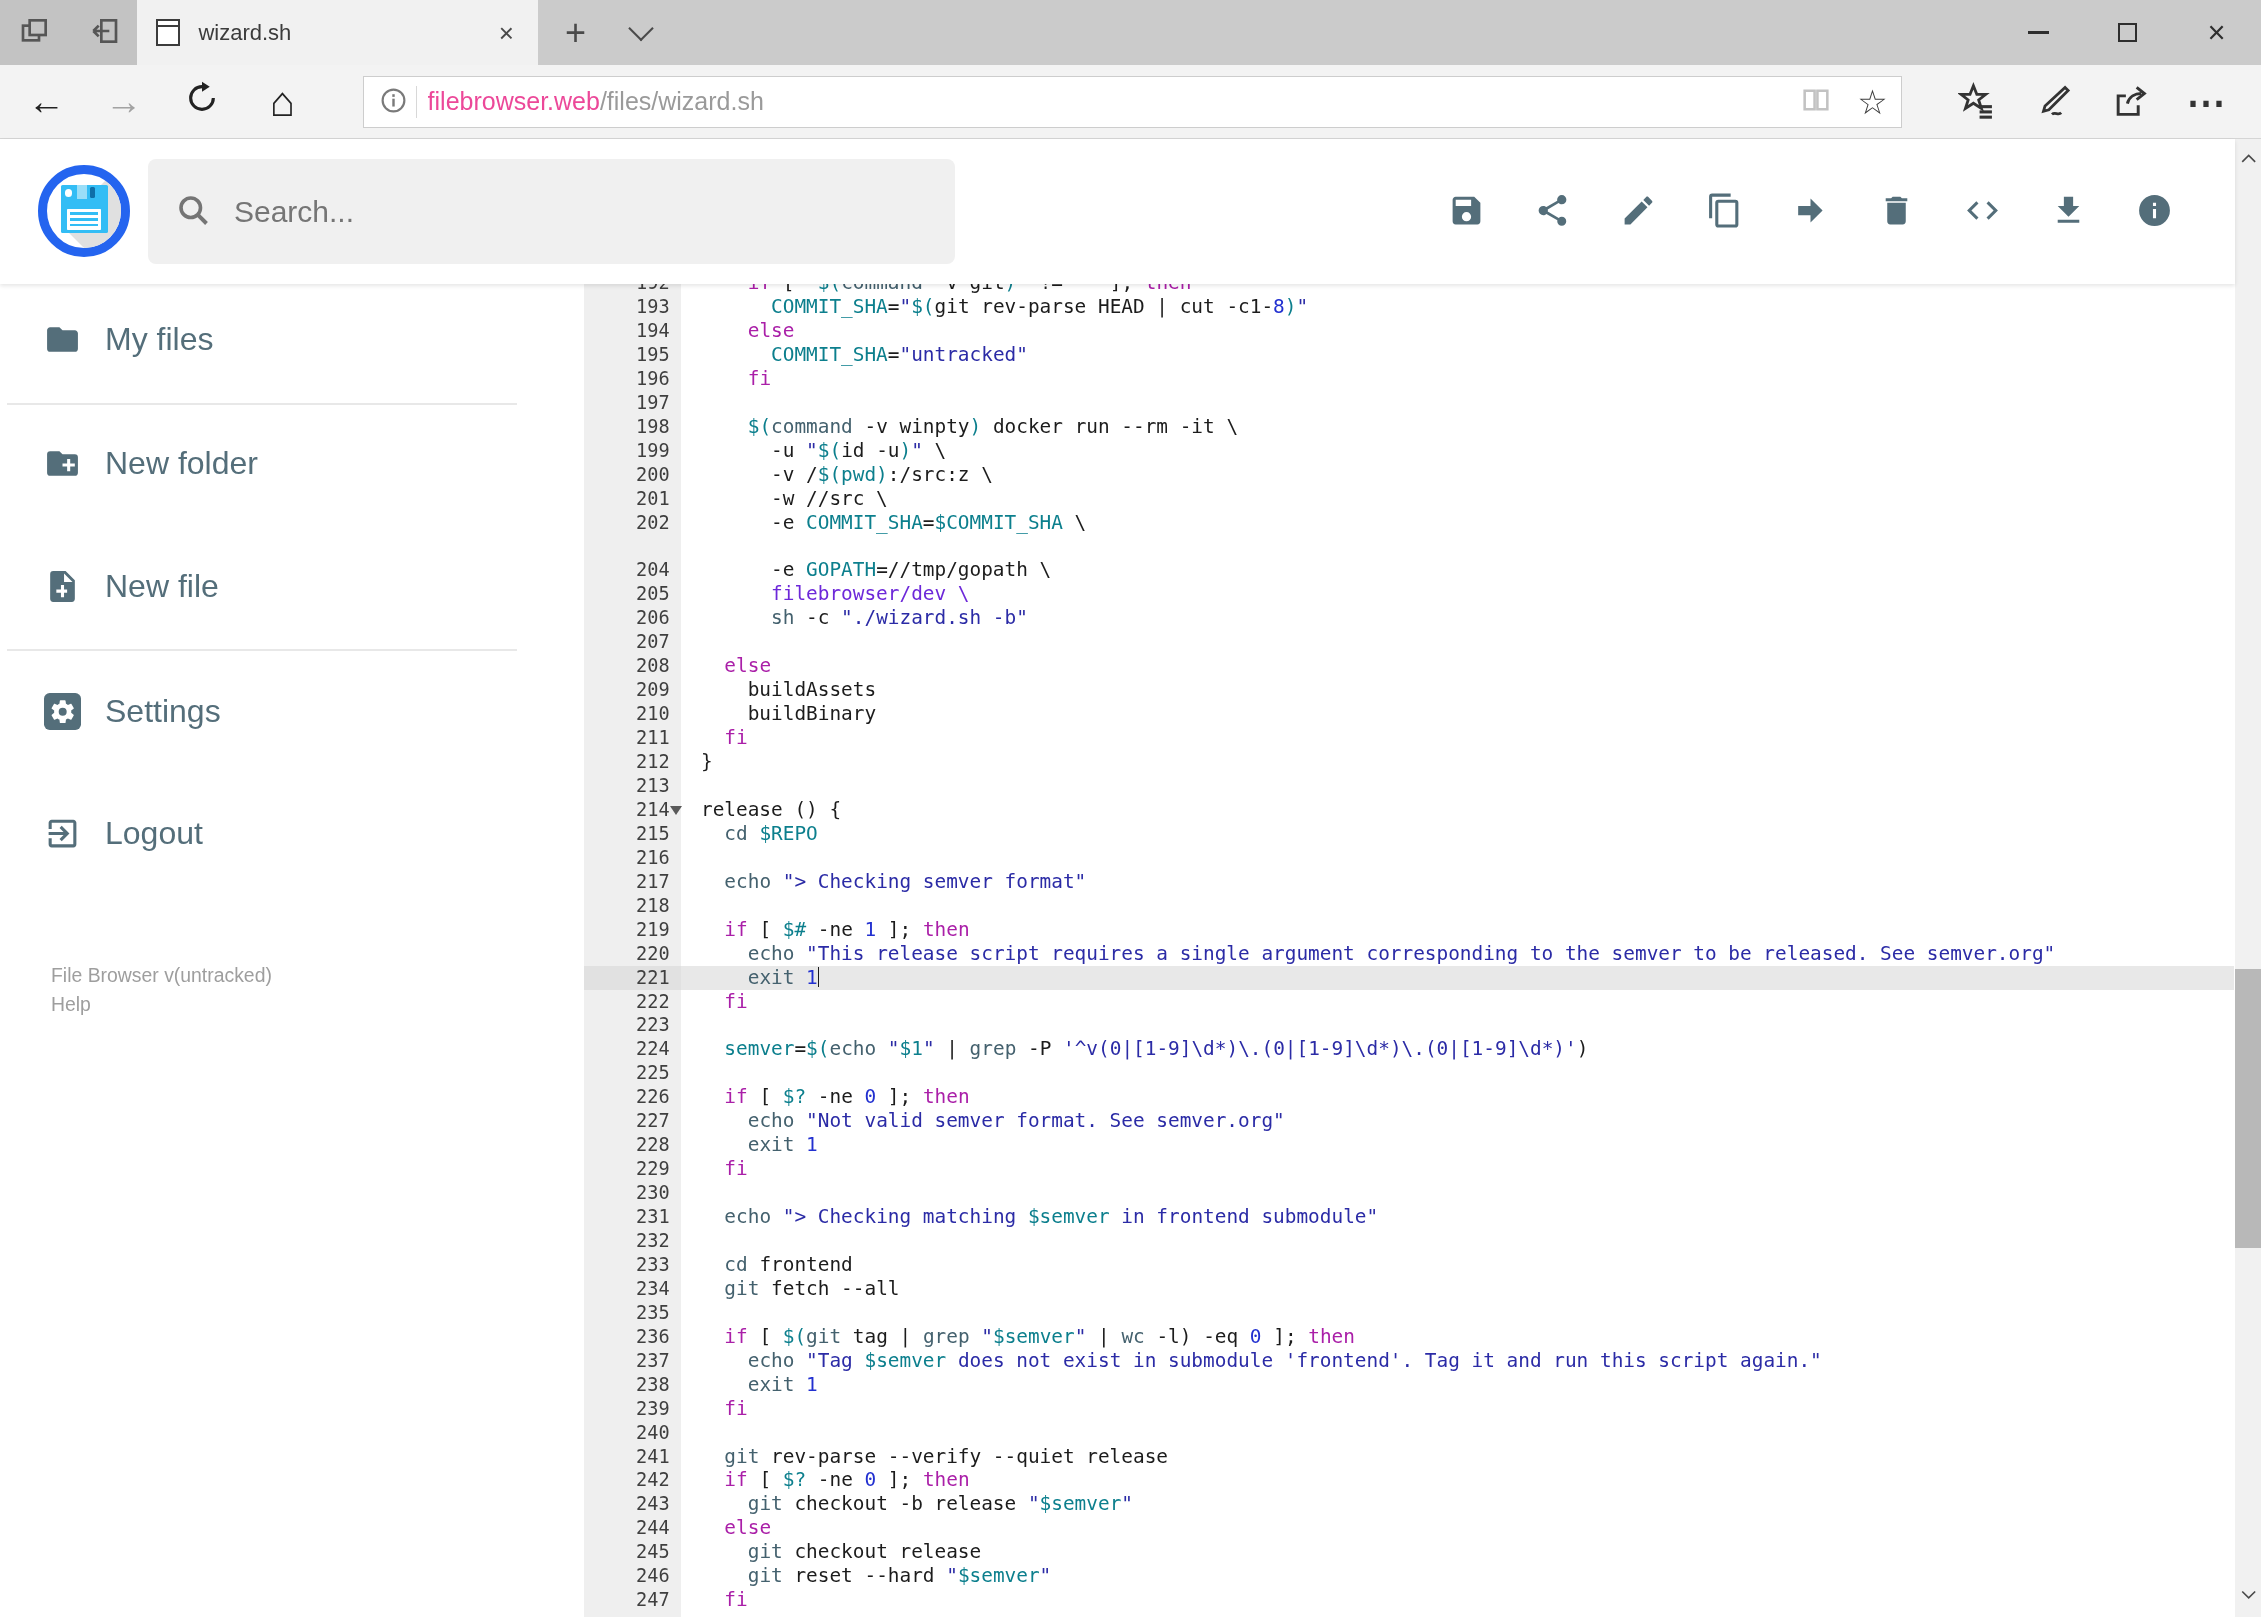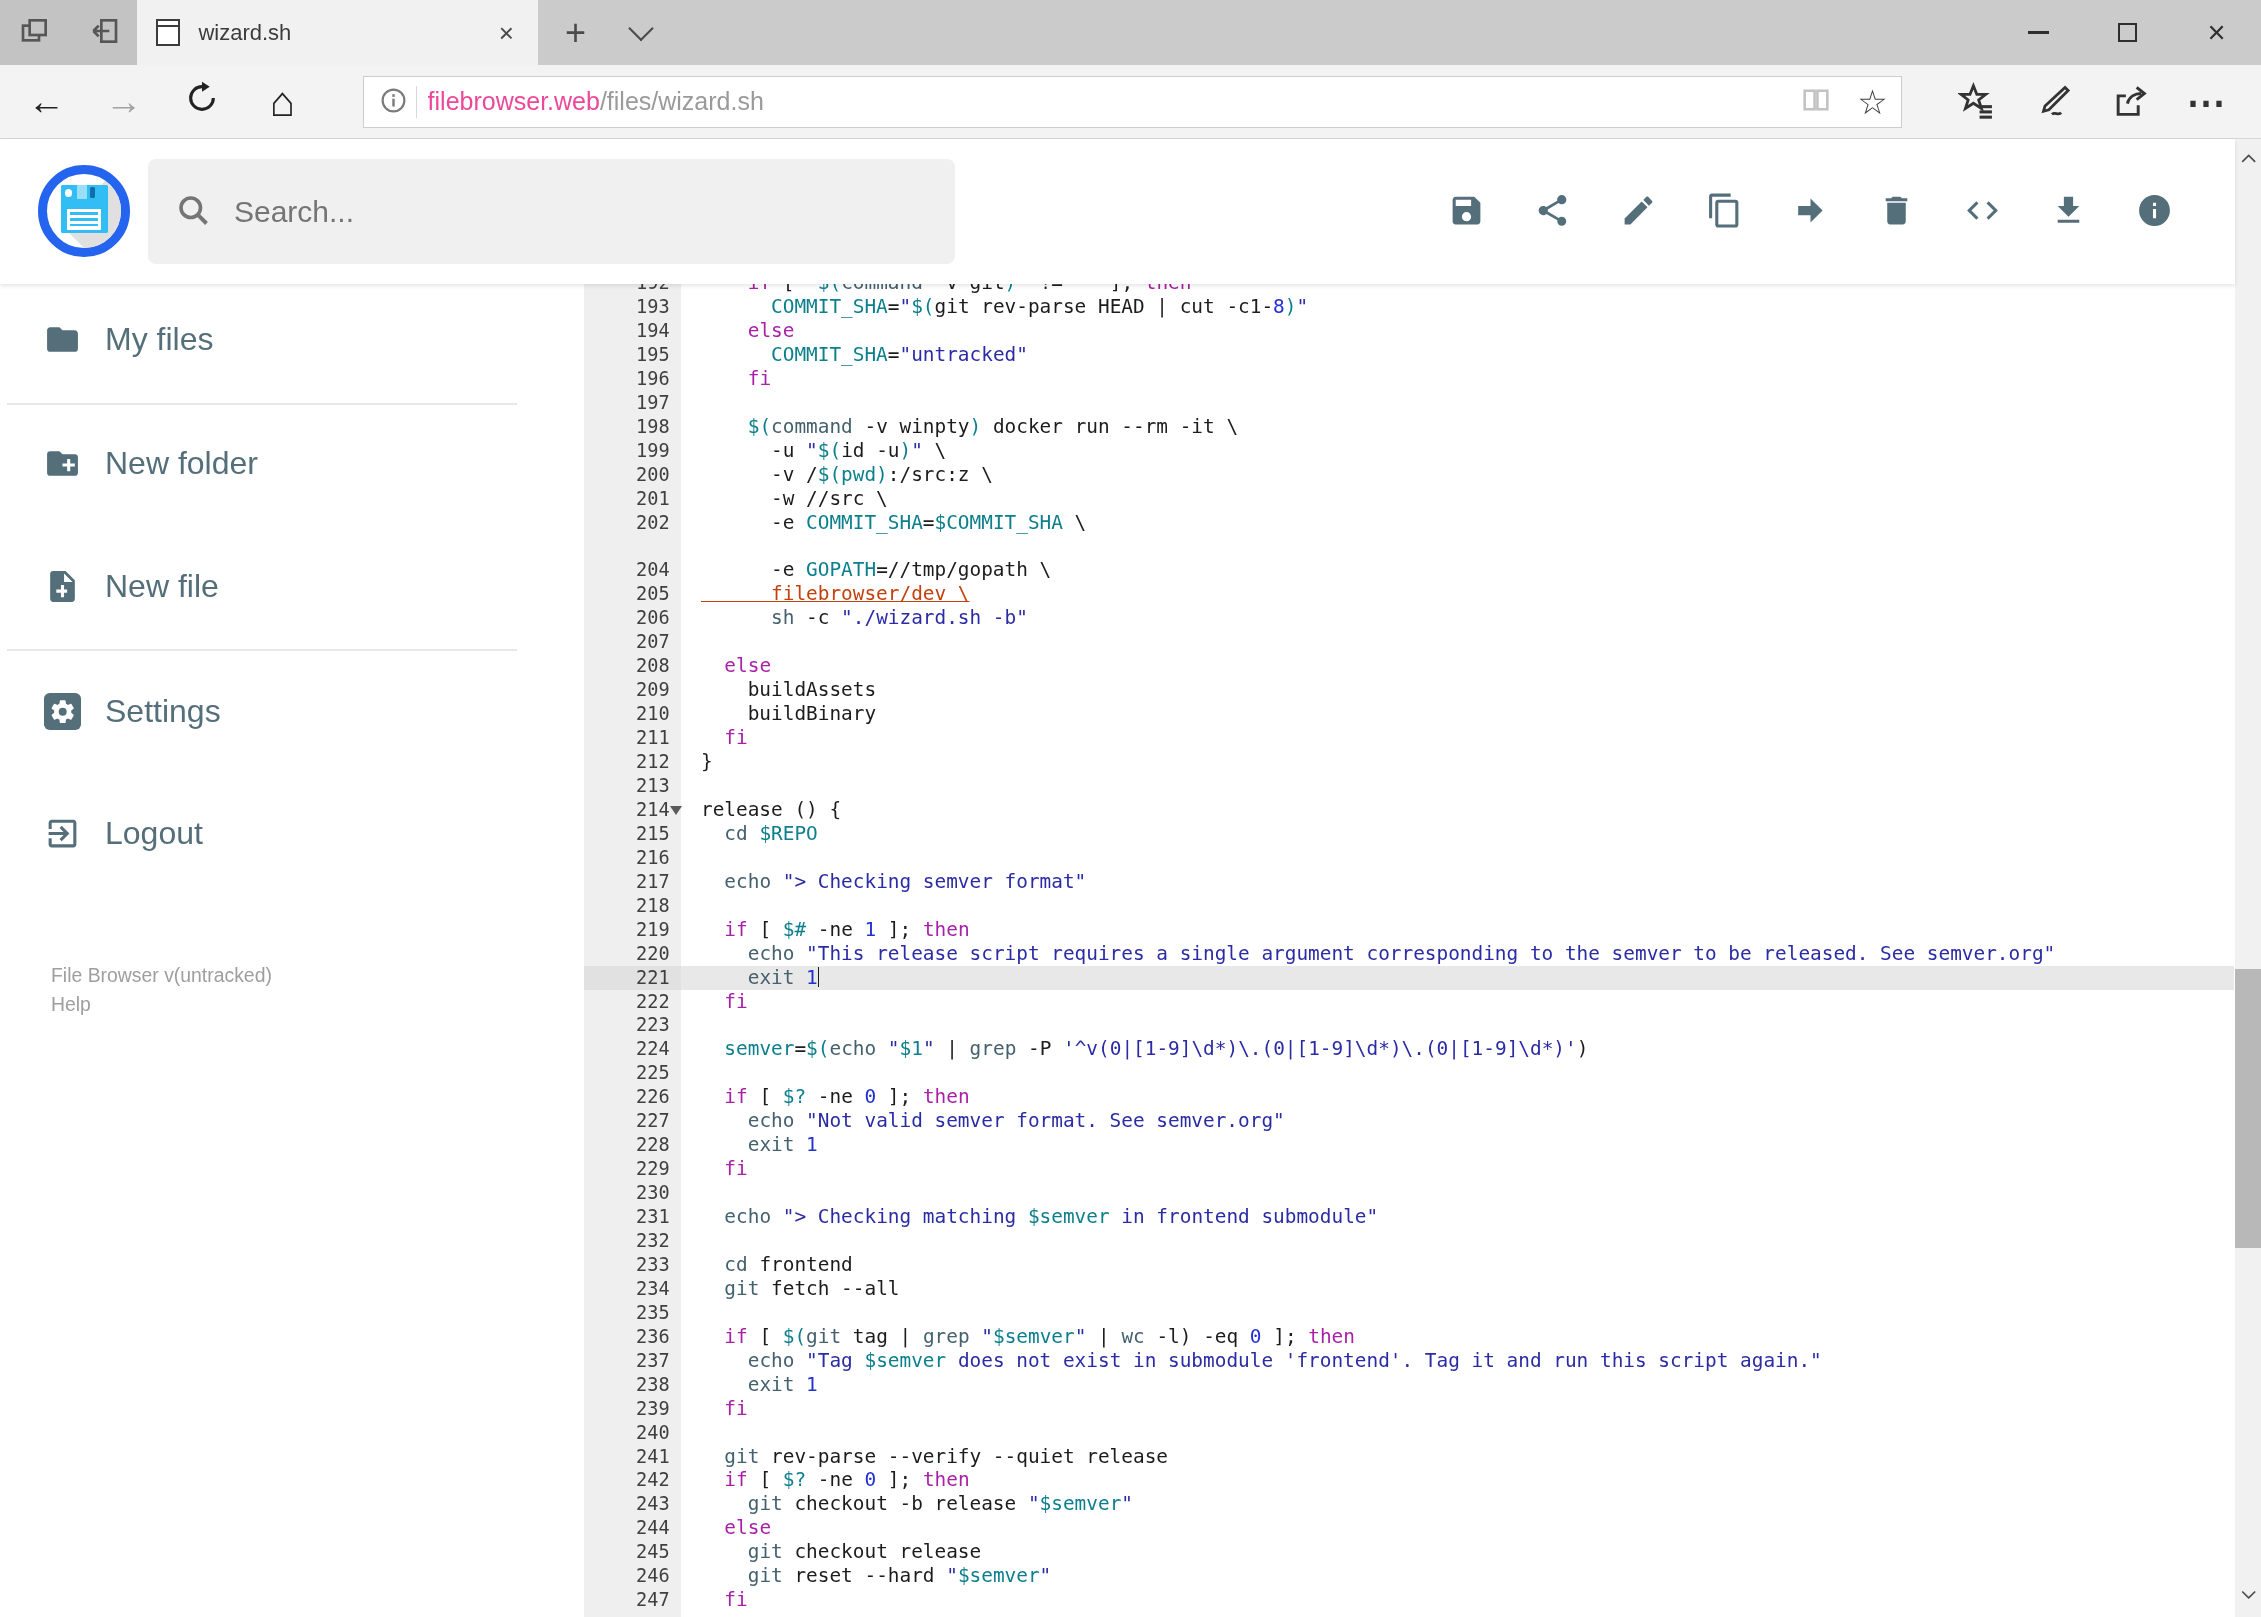--- a/index.html
+++ b/index.html
@@ -330,21 +330,21 @@
         <div class="code-row" style="top: 35px; height: 24px;"><span class="gut-num">194</span><span class="code-text"><span style="color: rgb(28, 28, 28);">    </span><span style="color: rgb(170, 31, 168);">else</span></span></div>
         <div class="code-row" style="top: 59px; height: 24px;"><span class="gut-num">195</span><span class="code-text"><span style="color: rgb(28, 28, 28);">      </span><span style="color: rgb(12, 127, 141);">COMMIT_SHA</span><span style="color: rgb(28, 28, 28);">=</span><span style="color: rgb(43, 43, 166);">"untracked"</span></span></div>
         <div class="code-row" style="top: 83px; height: 24px;"><span class="gut-num">196</span><span class="code-text"><span style="color: rgb(28, 28, 28);">    </span><span style="color: rgb(170, 31, 168);">fi</span></span></div>
         <div class="code-row" style="top: 107px; height: 24px;"><span class="gut-num">197</span><span class="code-text"></span></div>
         <div class="code-row" style="top: 131px; height: 24px;"><span class="gut-num">198</span><span class="code-text"><span style="color: rgb(28, 28, 28);">    </span><span style="color: rgb(12, 127, 141);">$(</span><span style="color: rgb(68, 97, 110);">command</span><span style="color: rgb(28, 28, 28);"> -v winpty</span><span style="color: rgb(12, 127, 141);">)</span><span style="color: rgb(28, 28, 28);"> docker run --rm -it \</span></span></div>
         <div class="code-row" style="top: 155px; height: 24px;"><span class="gut-num">199</span><span class="code-text"><span style="color: rgb(28, 28, 28);">      -u </span><span style="color: rgb(43, 43, 166);">"</span><span style="color: rgb(12, 127, 141);">$(</span><span style="color: rgb(28, 28, 28);">id -u</span><span style="color: rgb(12, 127, 141);">)</span><span style="color: rgb(43, 43, 166);">"</span><span style="color: rgb(28, 28, 28);"> \</span></span></div>
         <div class="code-row" style="top: 179px; height: 24px;"><span class="gut-num">200</span><span class="code-text"><span style="color: rgb(28, 28, 28);">      -v /</span><span style="color: rgb(12, 127, 141);">$(pwd)</span><span style="color: rgb(28, 28, 28);">:/src:z \</span></span></div>
         <div class="code-row" style="top: 203px; height: 24px;"><span class="gut-num">201</span><span class="code-text"><span style="color: rgb(28, 28, 28);">      -w //src \</span></span></div>
         <div class="code-row" style="top: 227px; height: 24px;"><span class="gut-num">202</span><span class="code-text"><span style="color: rgb(28, 28, 28);">      -e </span><span style="color: rgb(12, 127, 141);">COMMIT_SHA</span><span style="color: rgb(28, 28, 28);">=</span><span style="color: rgb(12, 127, 141);">$COMMIT_SHA</span><span style="color: rgb(28, 28, 28);"> \</span></span></div>
         <div class="code-row" style="top: 274px; height: 24px;"><span class="gut-num">204</span><span class="code-text"><span style="color: rgb(28, 28, 28);">      -e </span><span style="color: rgb(12, 127, 141);">GOPATH</span><span style="color: rgb(28, 28, 28);">=//tmp/gopath \</span></span></div>
-        <div class="code-row" style="top: 298px; height: 24px;"><span class="gut-num">205</span><span class="code-text"><span style="color: #c2410c; text-decoration: underline;">      filebrowser/dev \</span></span></div>
+        <div class="code-row" style="top: 298px; height: 24px;"><span class="gut-num">205</span><span class="code-text"><span style="color: #6d28d9;">      filebrowser/dev \</span></span></div>
         <div class="code-row" style="top: 322px; height: 24px;"><span class="gut-num">206</span><span class="code-text"><span style="color: rgb(28, 28, 28);">      </span><span style="color: rgb(68, 97, 110);">sh</span><span style="color: rgb(28, 28, 28);"> -c </span><span style="color: rgb(43, 43, 166);">"./wizard.sh -b"</span></span></div>
         <div class="code-row" style="top: 346px; height: 24px;"><span class="gut-num">207</span><span class="code-text"></span></div>
         <div class="code-row" style="top: 370px; height: 24px;"><span class="gut-num">208</span><span class="code-text"><span style="color: rgb(28, 28, 28);">  </span><span style="color: rgb(170, 31, 168);">else</span></span></div>
         <div class="code-row" style="top: 394px; height: 24px;"><span class="gut-num">209</span><span class="code-text"><span style="color: rgb(28, 28, 28);">    buildAssets</span></span></div>
         <div class="code-row" style="top: 418px; height: 24px;"><span class="gut-num">210</span><span class="code-text"><span style="color: rgb(28, 28, 28);">    buildBinary</span></span></div>
         <div class="code-row" style="top: 442px; height: 24px;"><span class="gut-num">211</span><span class="code-text"><span style="color: rgb(28, 28, 28);">  </span><span style="color: rgb(170, 31, 168);">fi</span></span></div>
         <div class="code-row" style="top: 466px; height: 24px;"><span class="gut-num">212</span><span class="code-text"><span style="color: rgb(28, 28, 28);">}</span></span></div>
         <div class="code-row" style="top: 490px; height: 24px;"><span class="gut-num">213</span><span class="code-text"></span></div>
         <div class="code-row" style="top: 514px; height: 24px;"><span class="gut-num">214</span><span class="fold-marker" style="left: 105px; top: 8px;"></span><span class="code-text"><span style="color: rgb(28, 28, 28);">release () {</span></span></div>
         <div class="code-row" style="top: 538px; height: 24px;"><span class="gut-num">215</span><span class="code-text"><span style="color: rgb(28, 28, 28);">  </span><span style="color: rgb(68, 97, 110);">cd</span><span style="color: rgb(28, 28, 28);"> </span><span style="color: rgb(12, 127, 141);">$REPO</span></span></div>

